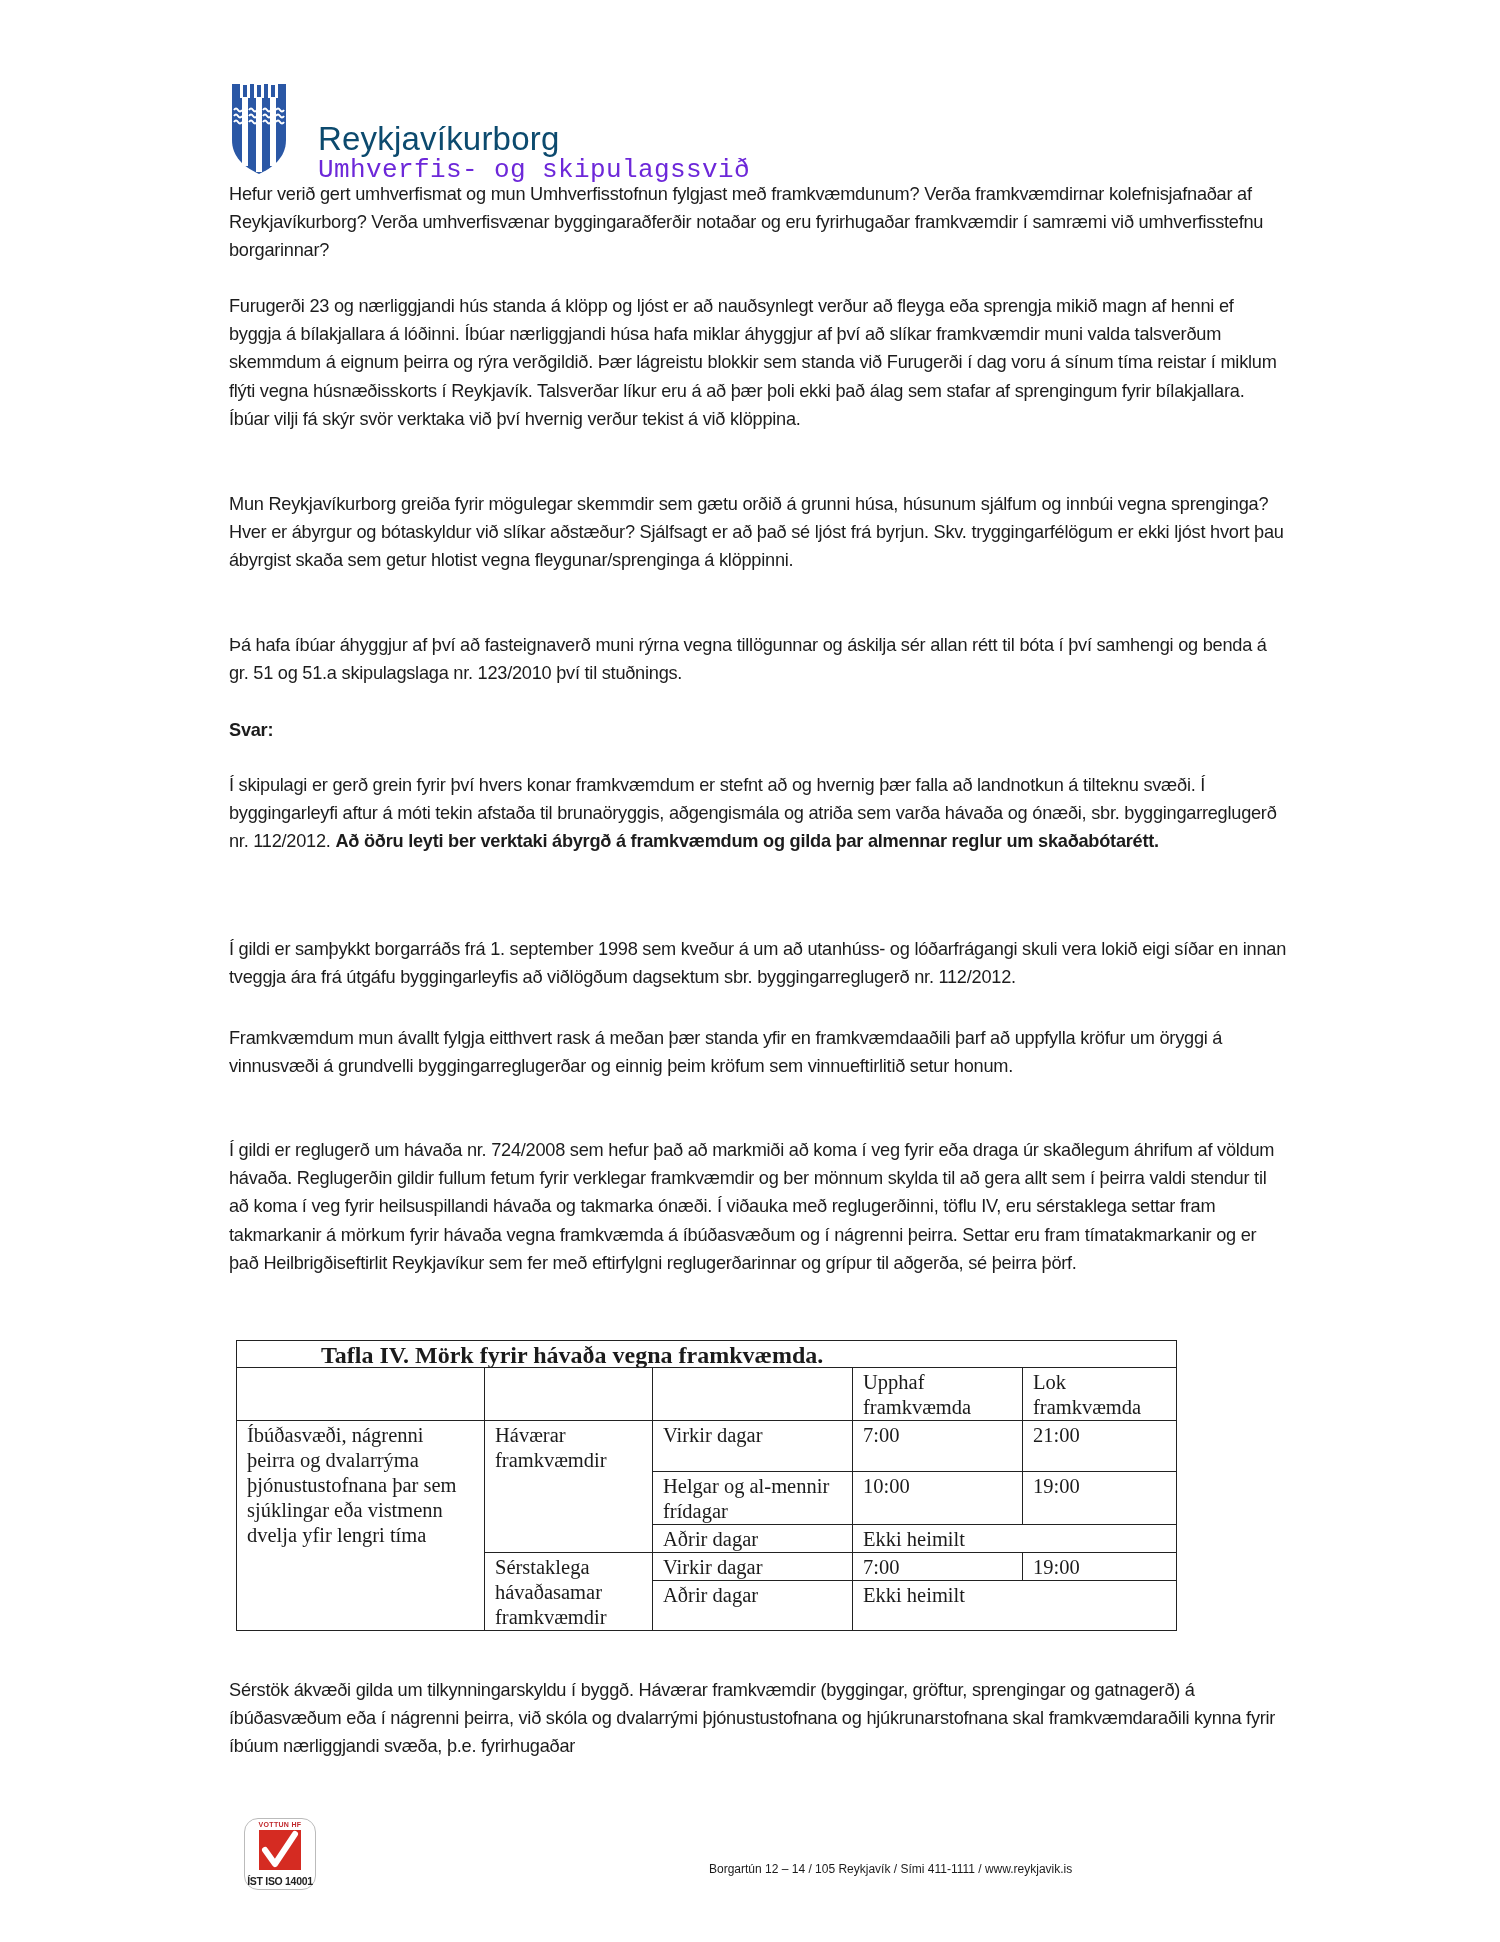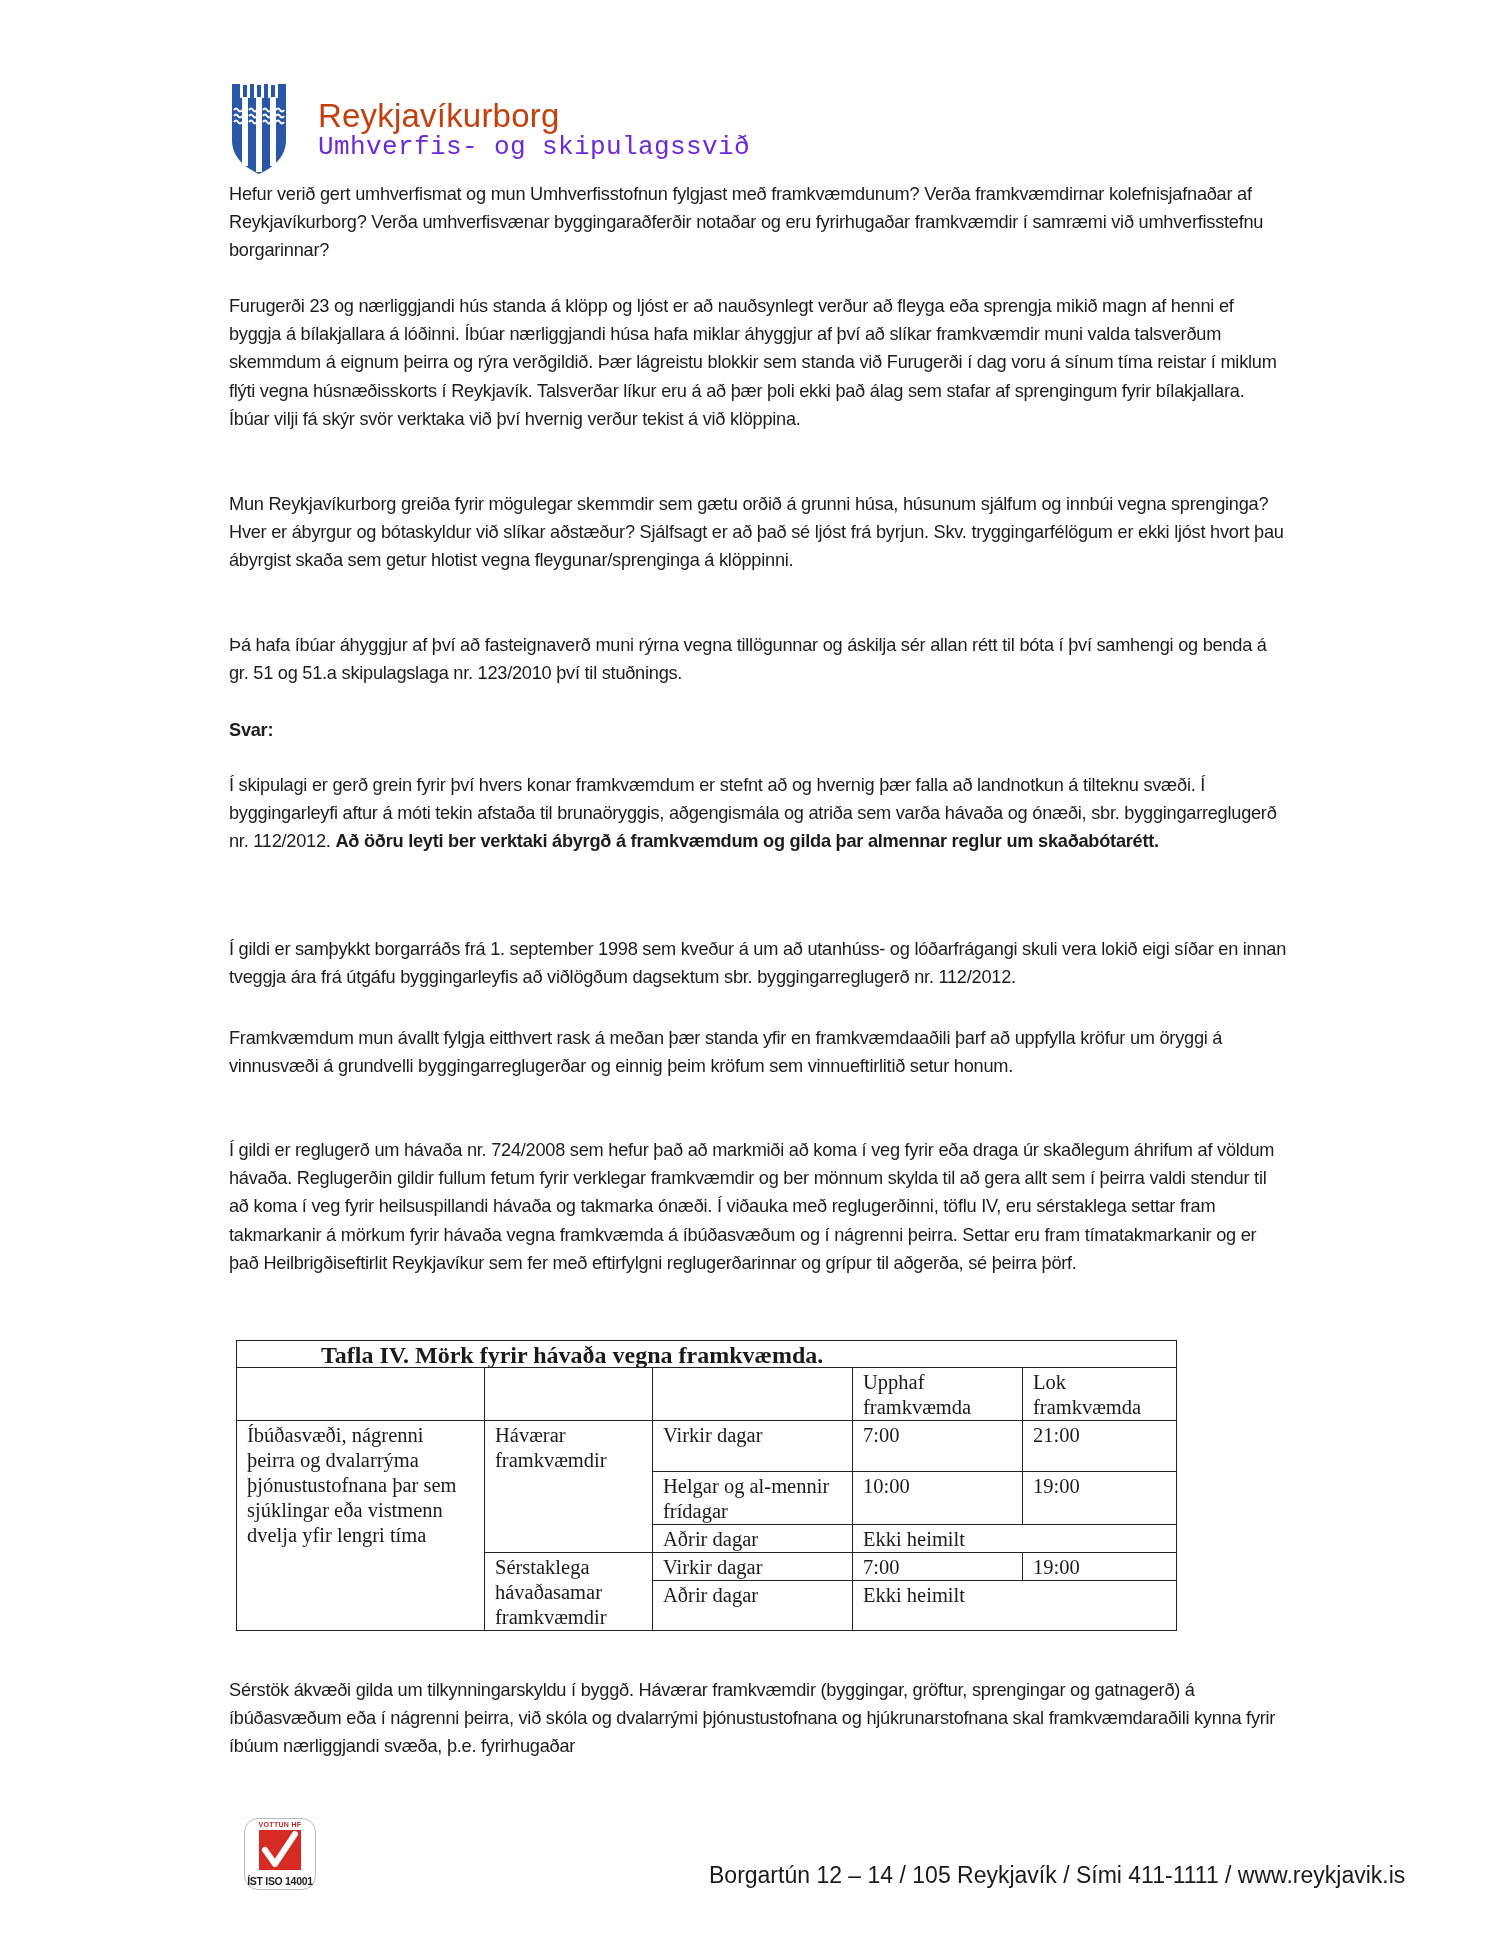--- a/index.html
+++ b/index.html
@@ -1,20 +1,20 @@
 <!DOCTYPE html>
 <html><head>
   <meta charset="utf-8">
   <style>
     html, body { margin: 0; padding: 0; background: #ffffff; }
     body { width: 1500px; height: 1942px; position: relative; overflow: hidden; font-family: "Liberation Sans", sans-serif; color: #1a1a1a; }
 
     .header-logo { position: absolute; left: 230px; top: 82px; width: 58px; height: 94px; }
     .brand { position: absolute; left: 318px; top: 98px; }
-    .brand-name { font-family: "Liberation Sans", sans-serif; font-size: 33px; color: #c2410c; line-height: 36px; letter-spacing: 0.2px; }
+    .brand-name { font-family: "Liberation Sans", sans-serif; font-size: 33px; color: #0c4a6e; line-height: 36px; letter-spacing: 0.2px; margin-top: 23px; }
     .brand-sub { font-family: Liberation Mono, monospace; font-size: 26px; color: #6d28d9; line-height: 26px; letter-spacing: 0.4px; }
 
     .body-text { position: absolute; left: 229px; width: 1060px; font-family: "Liberation Sans Narrow", "Liberation Sans", sans-serif; font-size: 18.2px; line-height: 28.2px; color: #1c1c1c; letter-spacing: -0.25px; }
     .body-text p { margin: 0; }
     .bold { font-weight: bold; }
 
     .table-wrap { position: absolute; left: 236px; top: 1340px; width: 940px; }
     table.noise { border-collapse: collapse; width: 940px; font-family: "Liberation Serif", serif; font-size: 20.5px; line-height: 25px; color: #1b1b1b; table-layout: fixed; }
     table.noise td, table.noise th { border: 1.6px solid #222; vertical-align: top; padding: 2px 8px 0 10px; text-align: left; font-weight: normal; }
     table.noise th.title { font-weight: bold; font-size: 24px; padding-left: 84px; height: 24px; line-height: 24px; }
@@ -23,21 +23,21 @@
     .r2 td { height: 50px; }
     .r3 td { height: 25px; padding-top: 0; }
     .r4 td { height: 25px; padding-top: 0; margin-left: 27px; }
     .r5 td { height: 46px; padding-top: 0; }
 
     .footer-logo { position: absolute; left: 244px; top: 1818px; width: 70px; height: 70px; border: 1px solid #bbb; border-radius: 14px; background: #fff; }
     .footer-logo .top { font-family: "Liberation Sans", sans-serif; font-size: 7px; color: #c0282c; text-align: center; font-weight: bold; margin-top: 2px; letter-spacing: 0.3px; }
     .footer-logo .mark { position: absolute; left: 14px; top: 11px; width: 42px; height: 40px; background: #d52b22; }
     .footer-logo .bottom { position: absolute; left: 0; right: 0; bottom: 2px; text-align: center; font-family: "Liberation Sans", sans-serif; font-size: 10.5px; font-weight: bold; color: #222; letter-spacing: -0.3px; }
 
-    .footer-address { position: absolute; left: 709px; top: 1862px; font-family: "Liberation Sans", sans-serif; font-size: 23px; color: #1a1a1a; letter-spacing: 0px; }
+    .footer-address { position: absolute; left: 709px; top: 1862px; font-family: "Liberation Sans", sans-serif; font-size: 12px; color: #1a1a1a; letter-spacing: 0px; }
   </style>
 </head>
 <body>
 
 <div class="header-logo">
   <svg width="58" height="94" viewBox="0 0 58 94">
     <path d="M2 2 H56 V58 C56 76 42 86 29 92 C16 86 2 76 2 58 Z" fill="#2a57a5"></path>
     <rect x="12" y="2" width="6" height="82" fill="#ffffff"></rect>
     <rect x="26" y="2" width="6" height="88" fill="#ffffff"></rect>
     <rect x="40" y="2" width="6" height="82" fill="#ffffff"></rect>

